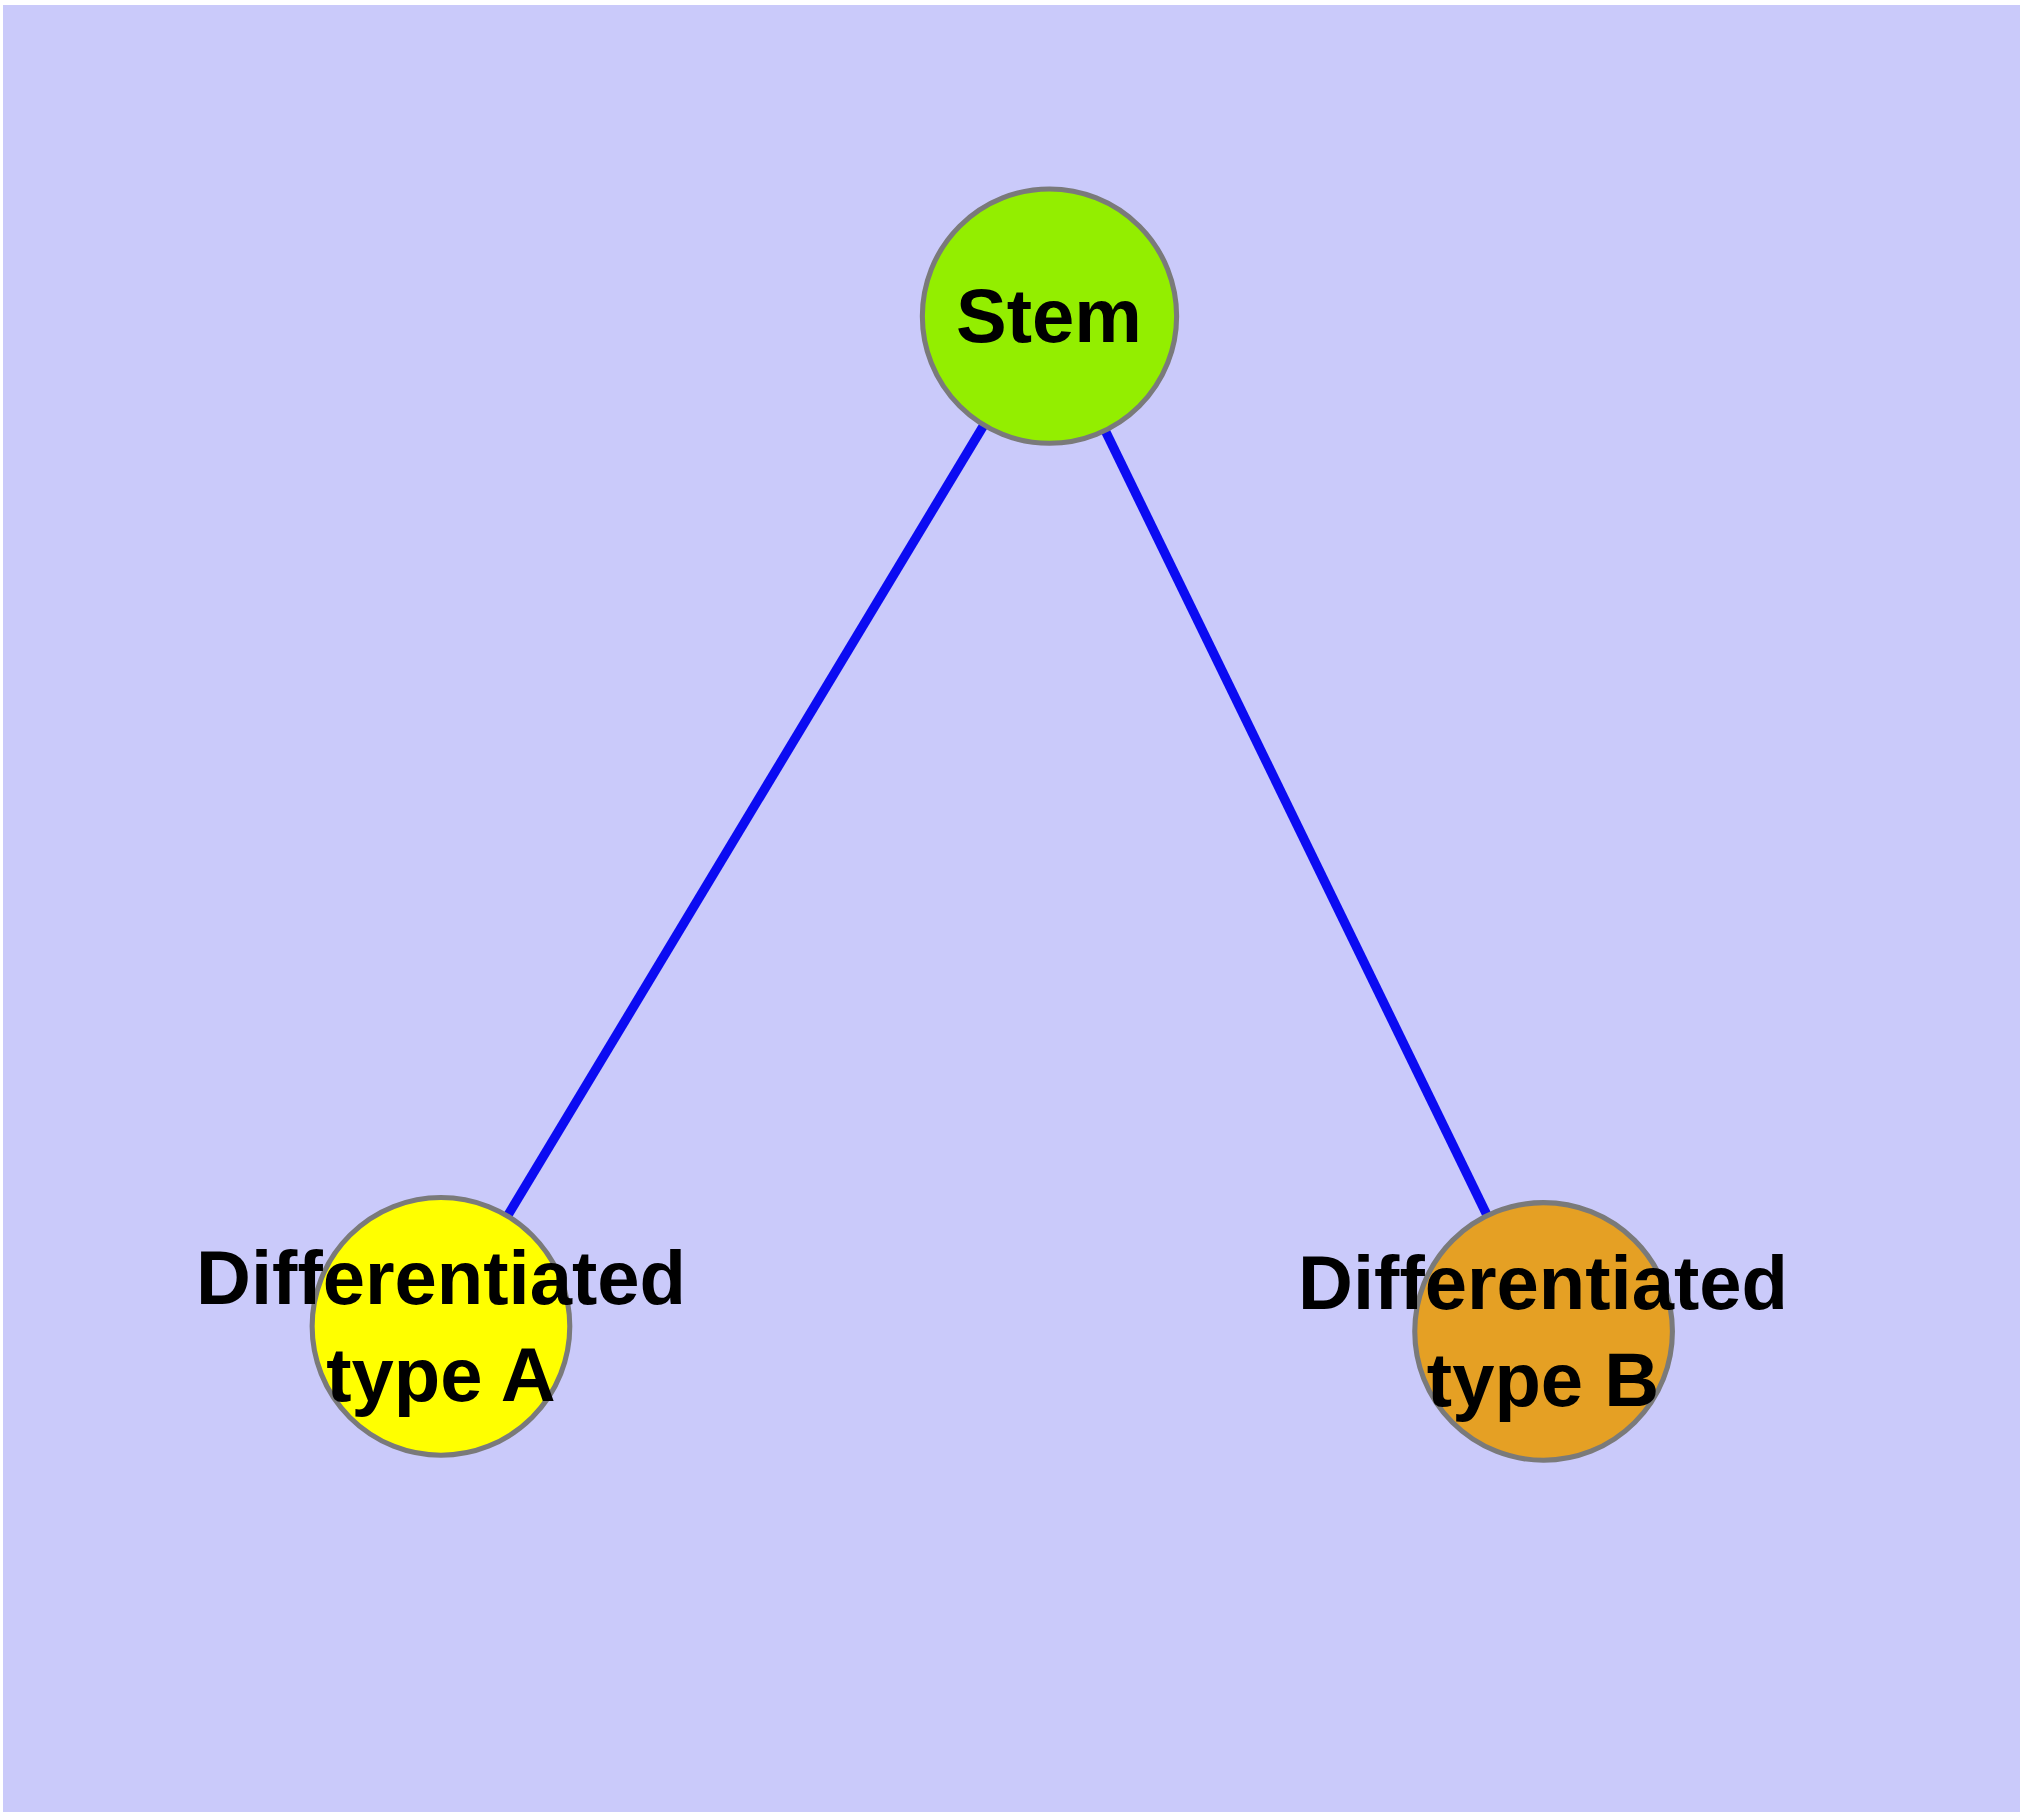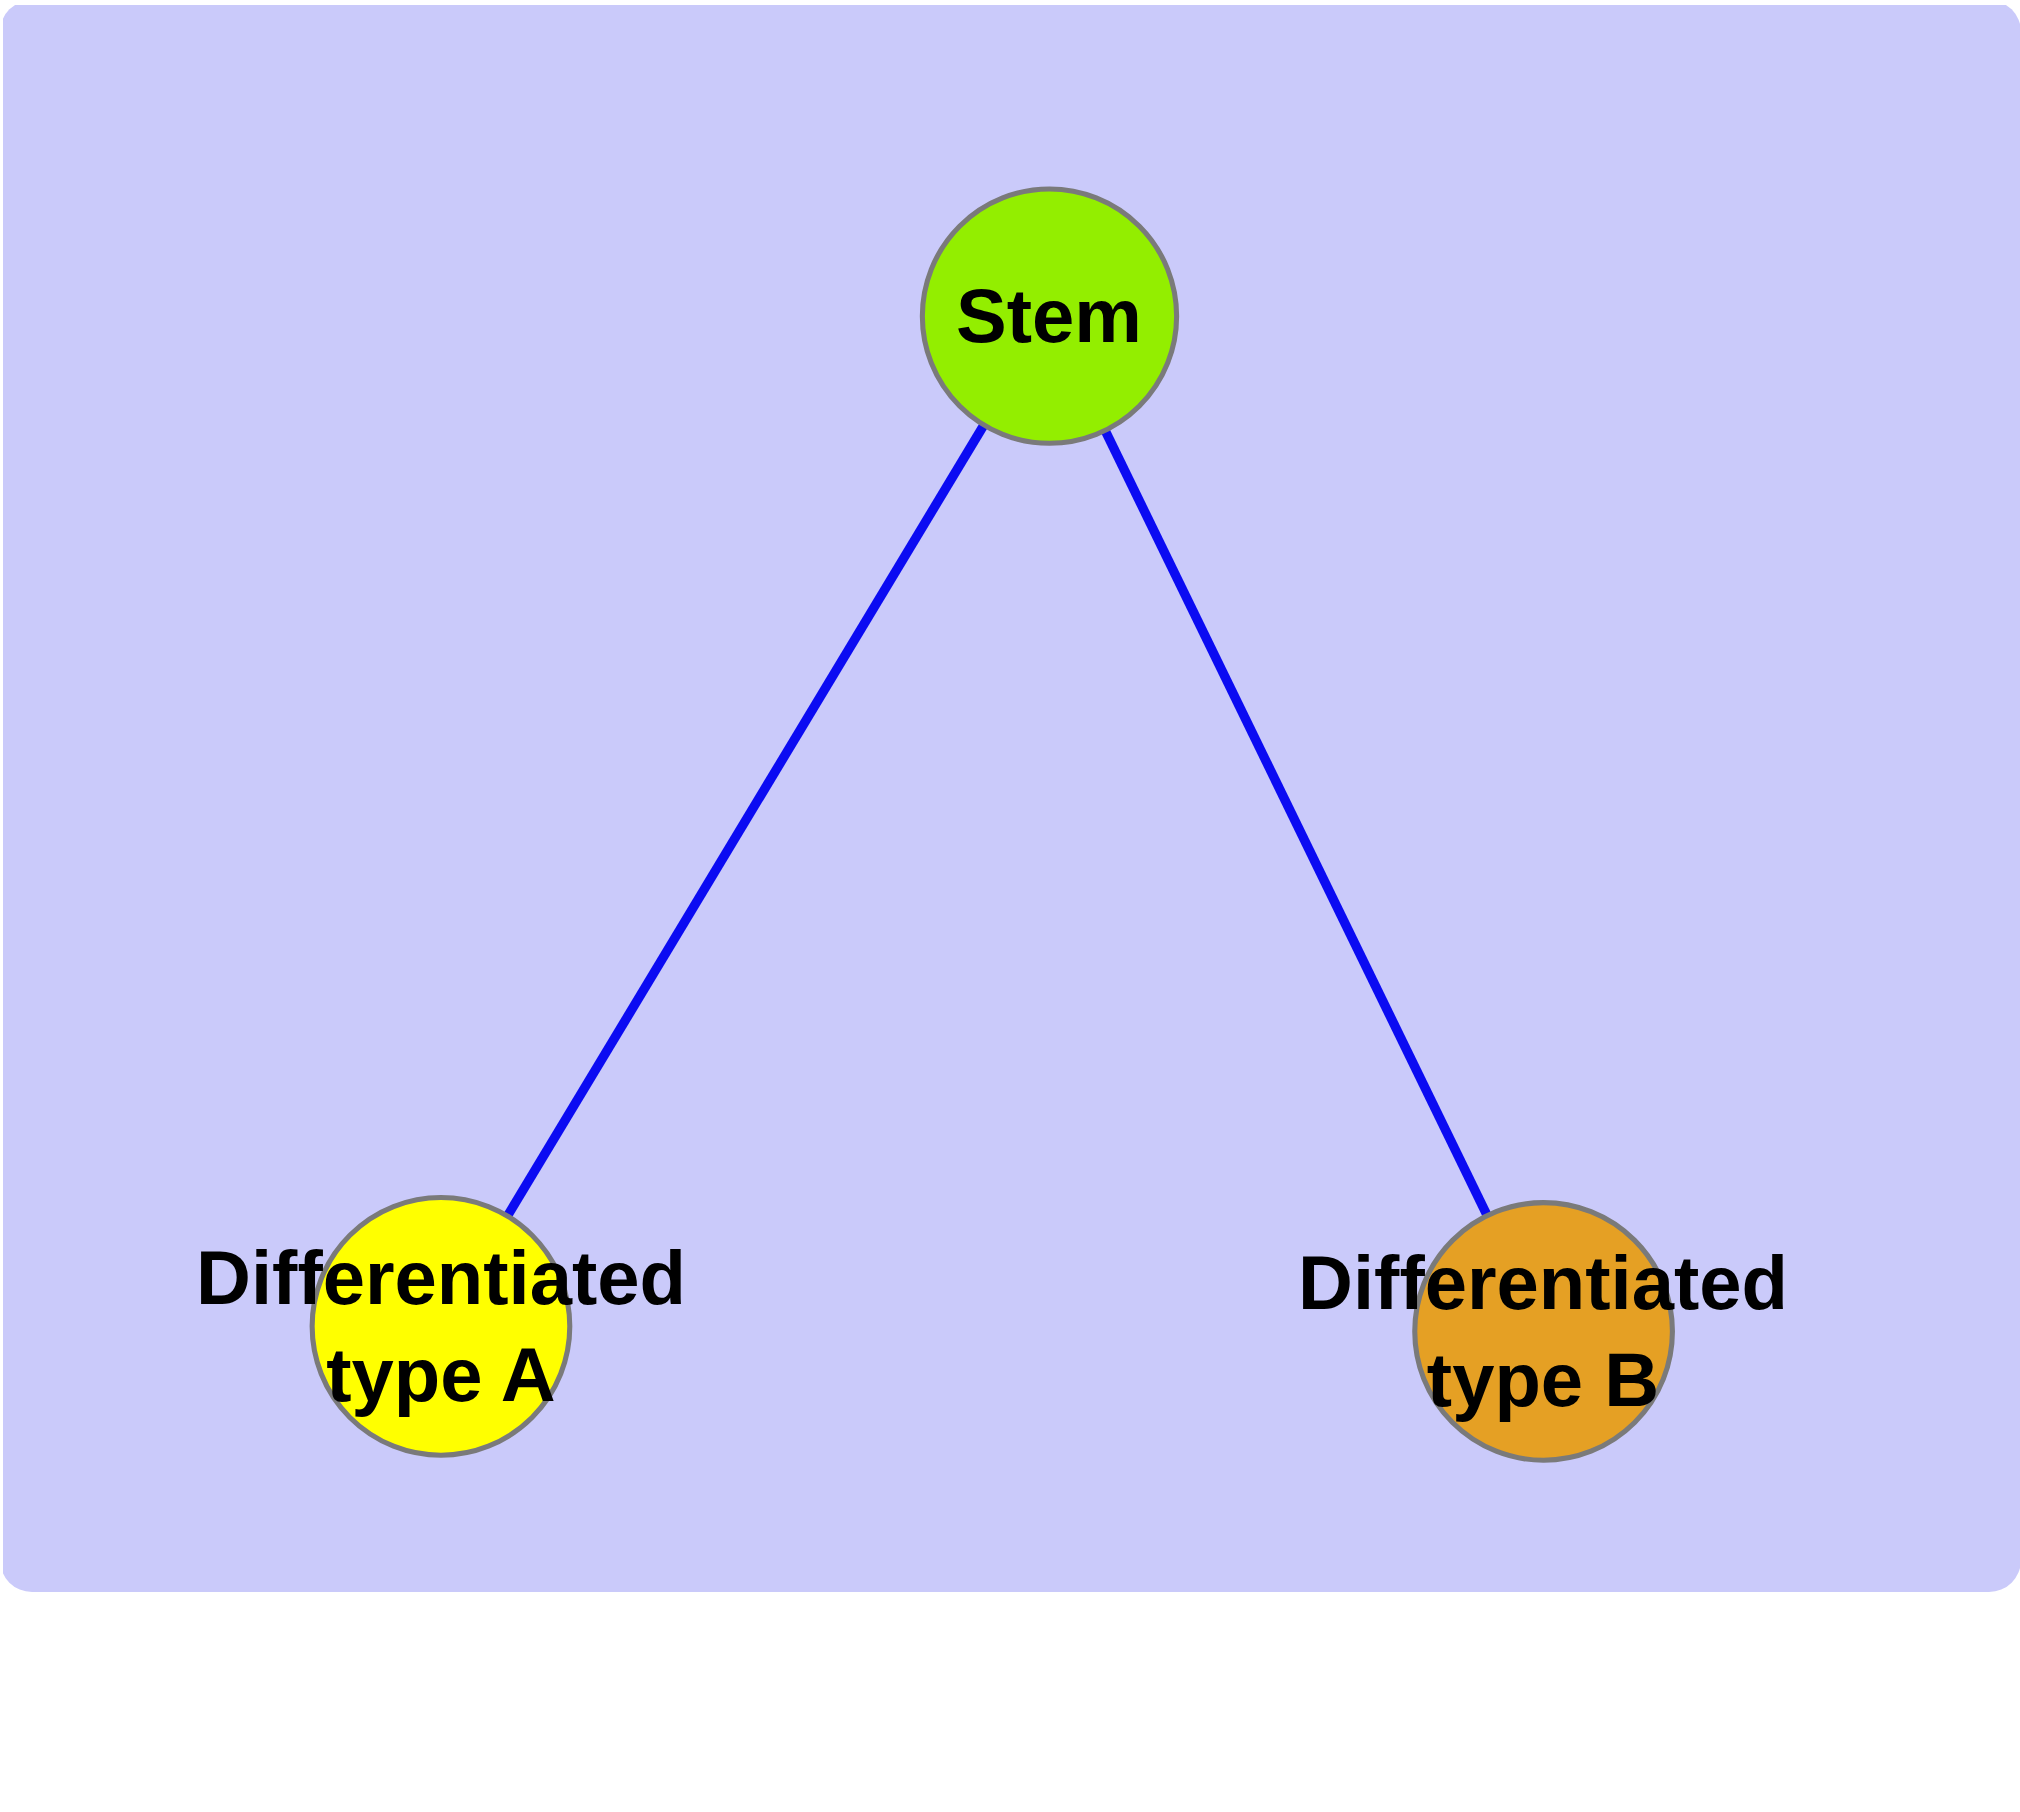--- a/index.html
+++ b/index.html
@@ -3,25 +3,24 @@
 <meta charset="utf-8">
 <style>
   html, body {
     margin: 0;
     padding: 0;
     background: #ffffff;
   }
   .stage {
     position: relative;
     width: 2021px;
-    height: 1592px;
+    height: 1812px;
     background: #ffffff;
     overflow: hidden;
     font-family: "Liberation Sans", sans-serif;
-    border-radius: 32px;
   }
   .panel {
     position: absolute;
     left: 3.4px;
     top: 5.1px;
     right: 0;
     bottom: 0;
   }
   .graph-svg {
     position: absolute;

